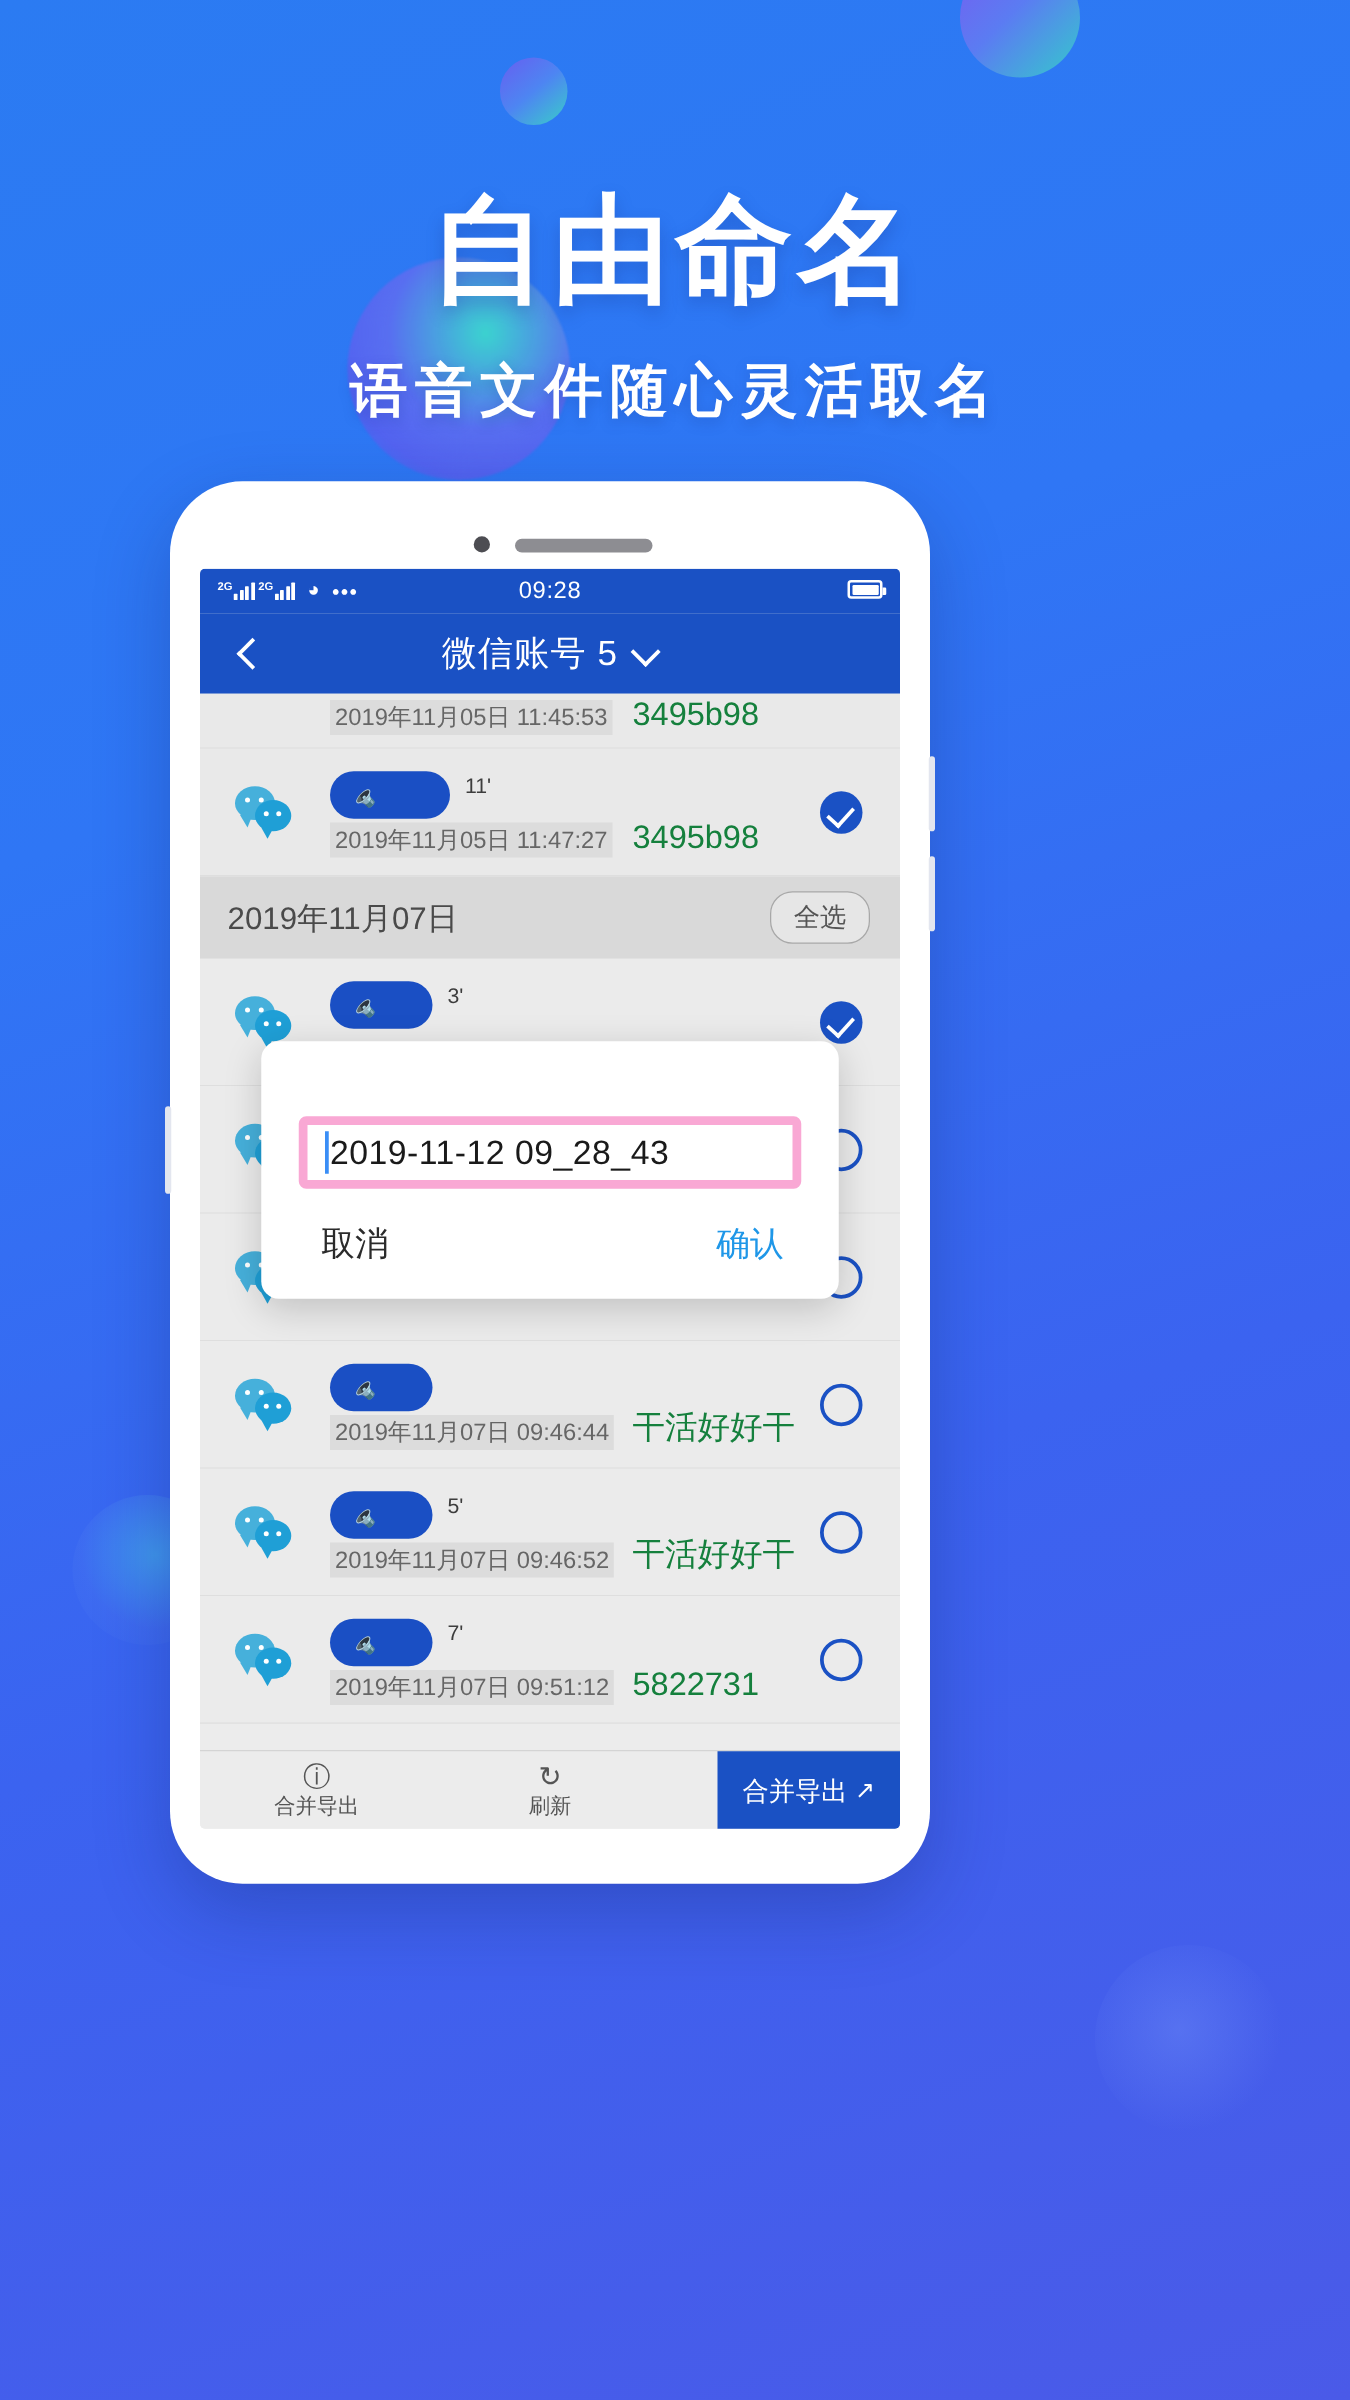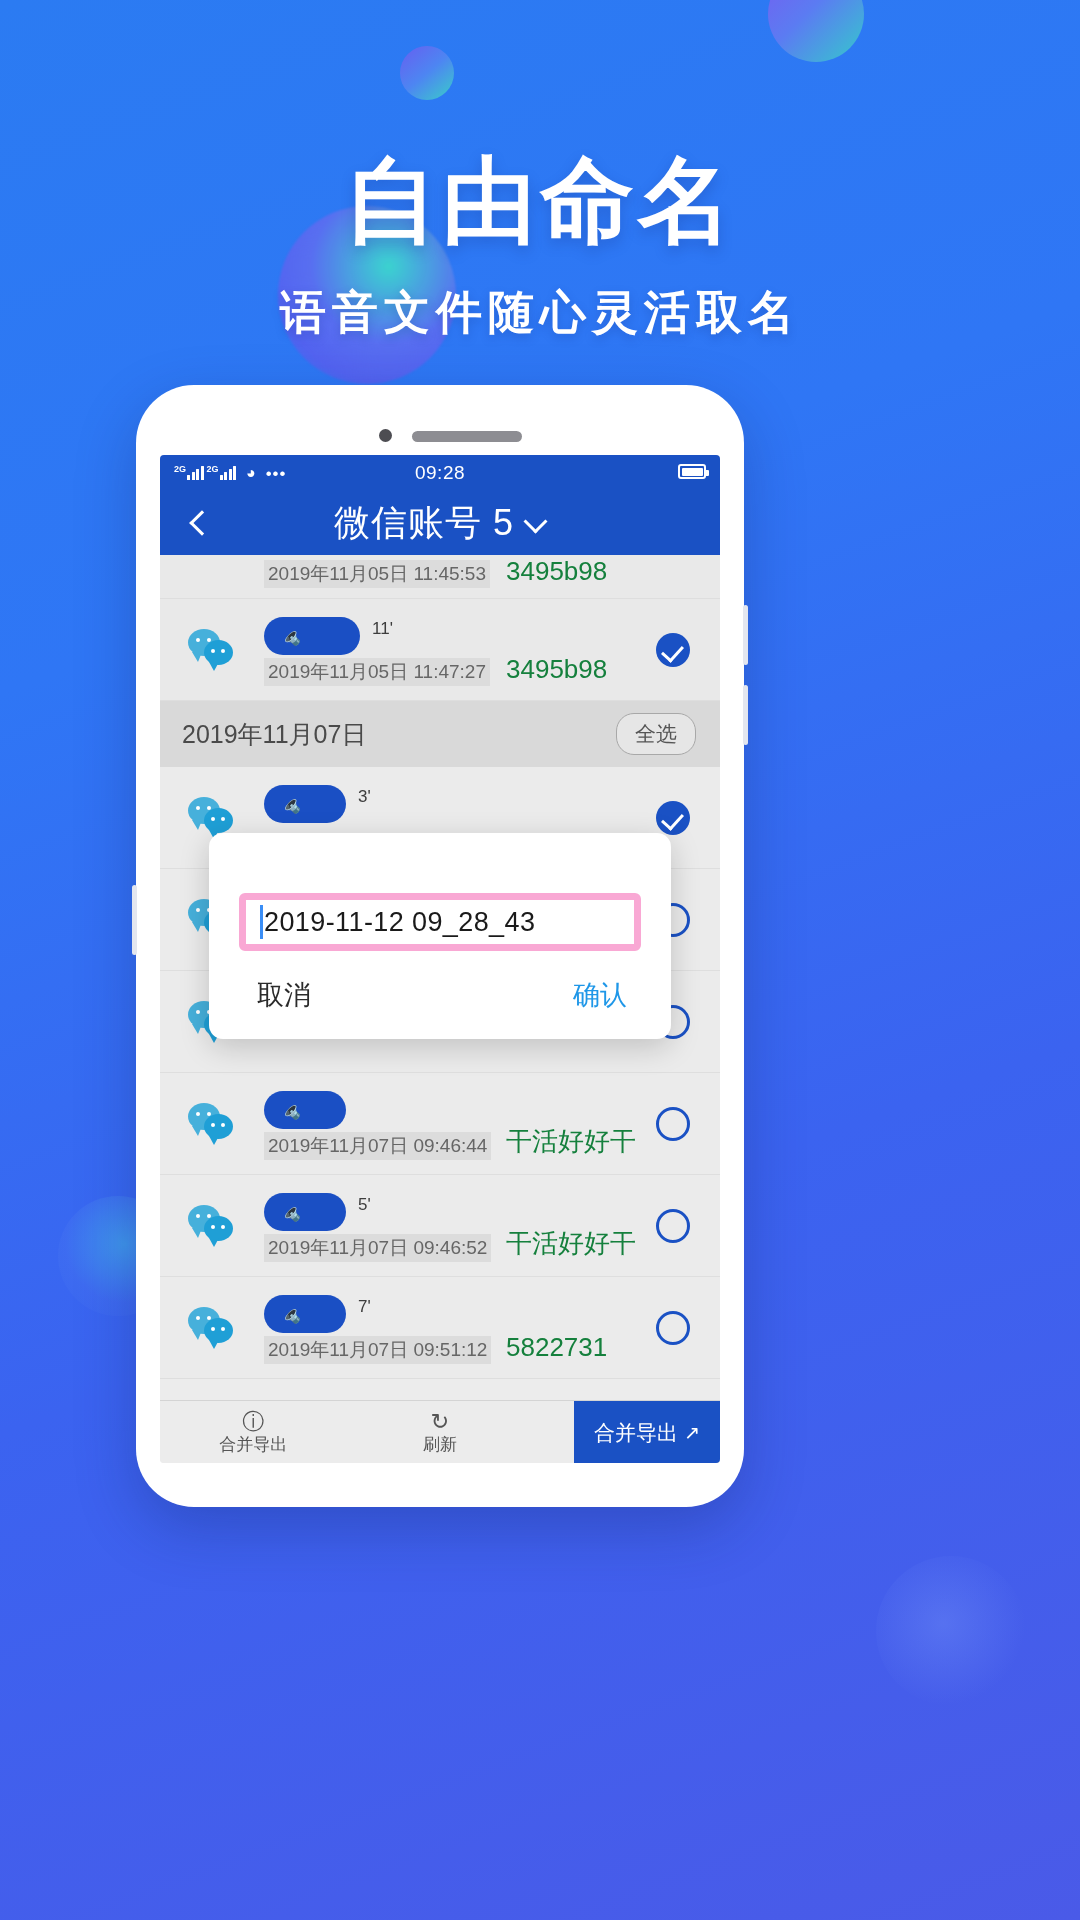--- a/index.html
+++ b/index.html
@@ -144,21 +144,21 @@
     position: absolute; left: 26px; width: 26px; height: 26px;
   }
   .nav-back::before {
     content: ""; position: absolute; left: 7px; top: 4px;
     width: 15px; height: 15px;
     border-left: 3px solid #fff; border-bottom: 3px solid #fff;
     transform: rotate(45deg);
   }
   .nav-title {
     width: 100%; text-align: center;
-    font-size: 36px; letter-spacing: 1px;
+    font-size: 28px; letter-spacing: 1px;
     display: flex; align-items: center; justify-content: center; gap: 10px;
   }
   .chev-down { width: 22px; height: 22px; position: relative; }
   .chev-down::before {
     content: ""; position: absolute; left: 3px; top: 1px;
     width: 14px; height: 14px;
     border-right: 3px solid #fff; border-bottom: 3px solid #fff;
     transform: rotate(45deg);
   }
 

